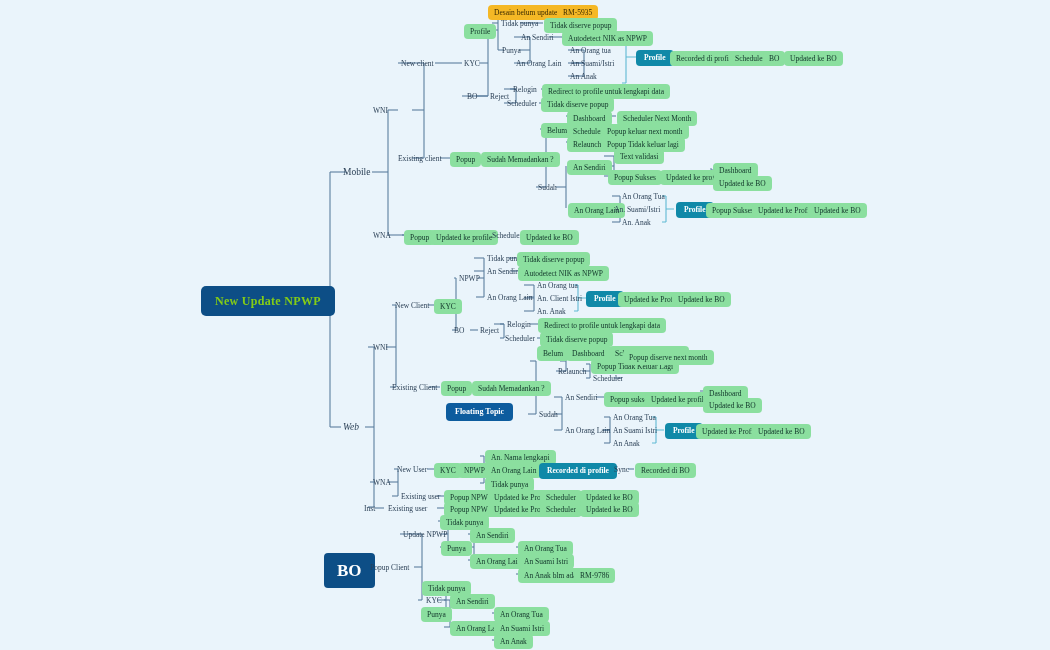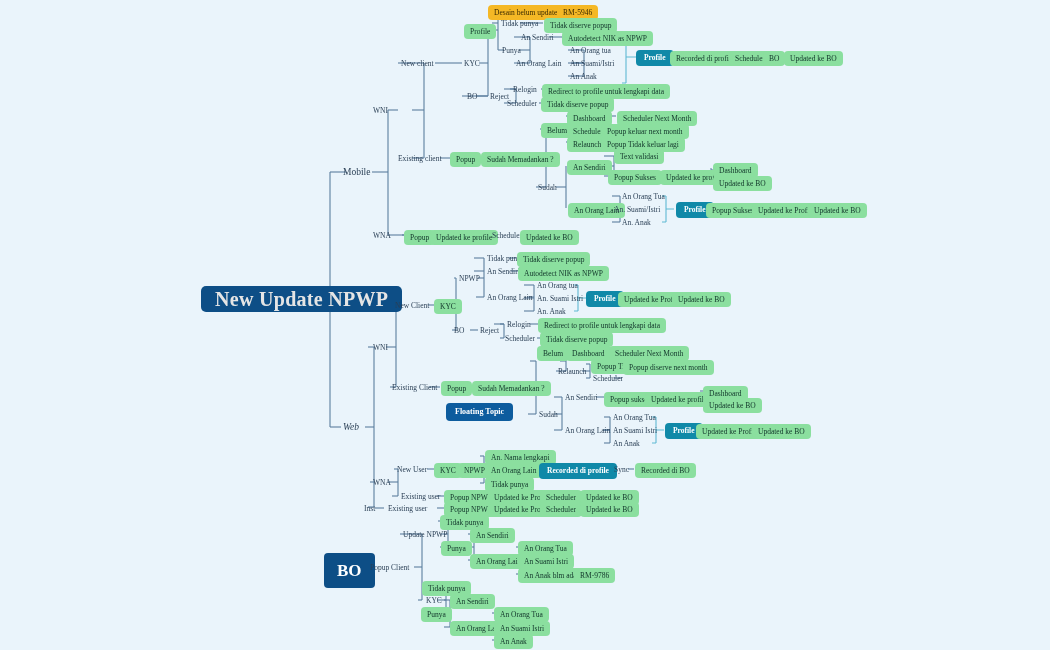--- a/index.html
+++ b/index.html
@@ -15,25 +15,25 @@
 
   .node{
     position:absolute;
     white-space:nowrap;
     line-height:1;
     box-sizing:border-box;
   }
   
   .n-root{
     background:#0d4e86;
-    color:#e5e5e5;
+    color:#84cc16;
     font-family:"Liberation Serif", serif;
     font-weight:bold;
-    font-size:20px;
-    padding:3px 14px;
+    font-size:12px;
+    padding:9px 14px;
     border-radius:5px;
     letter-spacing:.3px;
   }
   
   .n-bo{
     background:#0d4e86;
     color:#ffffff;
     font-weight:bold;
     font-size:17px;
     padding:9px 13px;
@@ -351,21 +351,21 @@
 <div class="node n-bo" style="left:324px;top:553px;">BO</div>
 
 <div class="node n-plain" style="left:371px;top:105px;">WNI</div>
 <div class="node n-plain" style="left:371px;top:230px;">WNA</div>
 
 <div class="node n-plain" style="left:399px;top:58px;">New client</div>
 <div class="node n-plain" style="left:462px;top:58px;">KYC</div>
 
 <div class="node n-green" style="left:464px;top:24px;">Profile</div>
 <div class="node n-orange" style="left:488px;top:5px;">Desain belum updated</div>
-<div class="node n-orange" style="left:557px;top:5px;">RM-5946</div>
+<div class="node n-orange" style="left:557px;top:5px;">RM-5935</div>
 <div class="node n-plain" style="left:499px;top:18px;">Tidak punya</div>
 <div class="node n-green" style="left:544px;top:18px;">Tidak diserve popup</div>
 <div class="node n-plain" style="left:500px;top:45px;">Punya</div>
 <div class="node n-plain" style="left:519px;top:32px;">An Sendiri</div>
 <div class="node n-green" style="left:562px;top:31px;">Autodetect NIK as NPWP</div>
 <div class="node n-plain" style="left:514px;top:58px;">An Orang Lain</div>
 <div class="node n-plain" style="left:568px;top:45px;">An Orang tua</div>
 <div class="node n-plain" style="left:568px;top:58px;">An Suami/Istri</div>
 <div class="node n-plain" style="left:568px;top:71px;">An Anak</div>
 
@@ -423,21 +423,21 @@
 <div class="node n-plain" style="left:393px;top:300px;">New Client</div>
 <div class="node n-green" style="left:434px;top:299px;">KYC</div>
 <div class="node n-plain" style="left:457px;top:273px;">NPWP</div>
 
 <div class="node n-plain" style="left:485px;top:253px;">Tidak punya</div>
 <div class="node n-green" style="left:517px;top:252px;">Tidak diserve popup</div>
 <div class="node n-plain" style="left:485px;top:266px;">An Sendiri</div>
 <div class="node n-green" style="left:518px;top:266px;">Autodetect NIK as NPWP</div>
 <div class="node n-plain" style="left:485px;top:292px;">An Orang Lain</div>
 <div class="node n-plain" style="left:535px;top:280px;">An Orang tua</div>
-<div class="node n-plain" style="left:535px;top:293px;">An. Suami Istri</div>
+<div class="node n-plain" style="left:535px;top:293px;">An. Client Istri</div>
 <div class="node n-plain" style="left:535px;top:306px;">An. Anak</div>
 <div class="node n-teal" style="left:586px;top:291px;">Profile</div>
 <div class="node n-green" style="left:618px;top:292px;">Updated ke Profile</div>
 <div class="node n-green" style="left:672px;top:292px;">Updated ke BO</div>
 
 <div class="node n-plain" style="left:452px;top:325px;">BO</div>
 <div class="node n-plain" style="left:478px;top:325px;">Reject</div>
 <div class="node n-plain" style="left:505px;top:319px;">Relogin</div>
 <div class="node n-green" style="left:538px;top:318px;">Redirect to profile untuk lengkapi data</div>
 <div class="node n-plain" style="left:503px;top:333px;">Scheduler</div>
@@ -447,21 +447,21 @@
 <div class="node n-green" style="left:441px;top:381px;">Popup</div>
 <div class="node n-green" style="left:472px;top:381px;">Sudah Memadankan ?</div>
 <div class="node n-float" style="left:446px;top:403px;">Floating Topic</div>
 
 <div class="node n-green" style="left:537px;top:346px;">Belum</div>
 <div class="node n-green" style="left:566px;top:346px;">Dashboard</div>
 <div class="node n-green" style="left:609px;top:346px;">Scheduler Next Month</div>
 <div class="node n-plain" style="left:556px;top:366px;">Relaunch</div>
 <div class="node n-green" style="left:591px;top:359px;">Popup Tidak Keluar Lagi</div>
 <div class="node n-plain" style="left:591px;top:373px;">Scheduler</div>
-<div class="node n-green" style="left:623px;top:360px;">Popup diserve next month</div>
+<div class="node n-green" style="left:623px;top:350px;">Popup diserve next month</div>
 
 <div class="node n-plain" style="left:537px;top:409px;">Sudah</div>
 <div class="node n-plain" style="left:563px;top:392px;">An Sendiri</div>
 <div class="node n-green" style="left:604px;top:392px;">Popup sukses</div>
 <div class="node n-green" style="left:645px;top:392px;">Updated ke profile</div>
 <div class="node n-green" style="left:703px;top:386px;">Dashboard</div>
 <div class="node n-green" style="left:703px;top:398px;">Updated ke BO</div>
 
 <div class="node n-plain" style="left:563px;top:425px;">An Orang Lain</div>
 <div class="node n-plain" style="left:611px;top:412px;">An Orang Tua</div>

